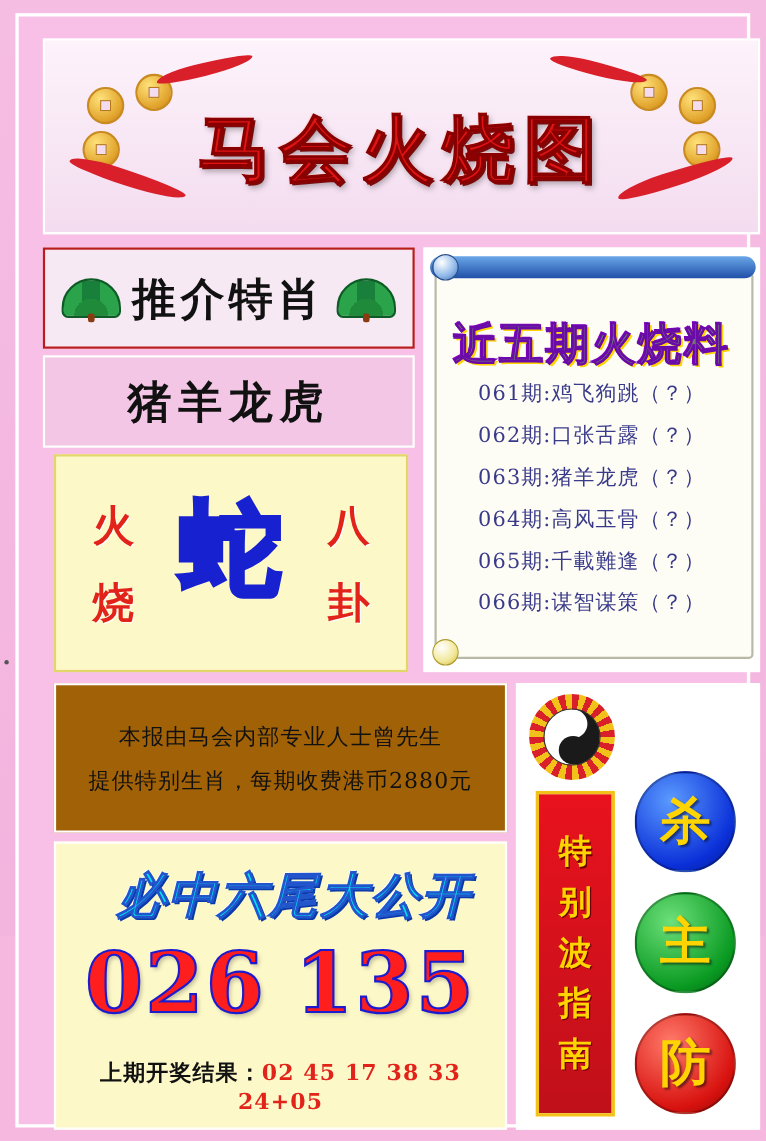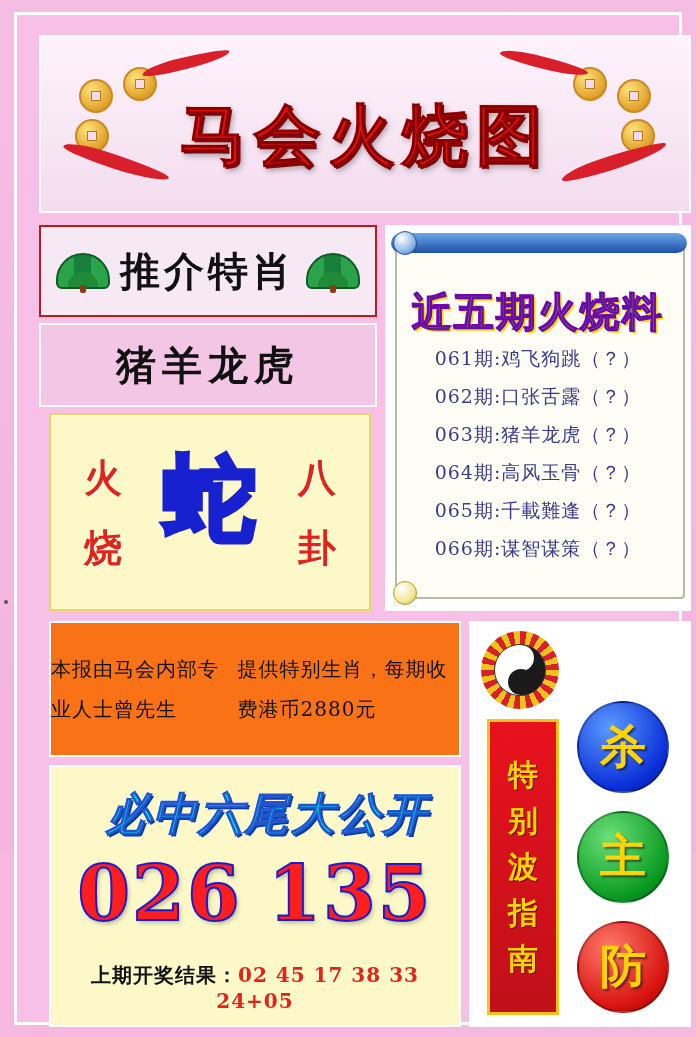--- a/index.html
+++ b/index.html
@@ -233,24 +233,25 @@
     text-align: center;
     line-height: 38px;
     letter-spacing: 1px;
   }
 
   
   .note-box {
     position: absolute;
     left: 32px; top: 606px;
     width: 412px; height: 136px;
-    background: #f97316;
+    background: #a16207;
     border: 2px solid #ffffff;
     box-sizing: border-box;
     display: flex;
+    flex-direction: column;
     align-items: center;
     justify-content: center;
   }
   .note-line {
     font-family: "DejaVu Serif", "Liberation Serif", serif;
     font-size: 20px;
     color: #111;
     line-height: 40px;
     letter-spacing: 1px;
   }

